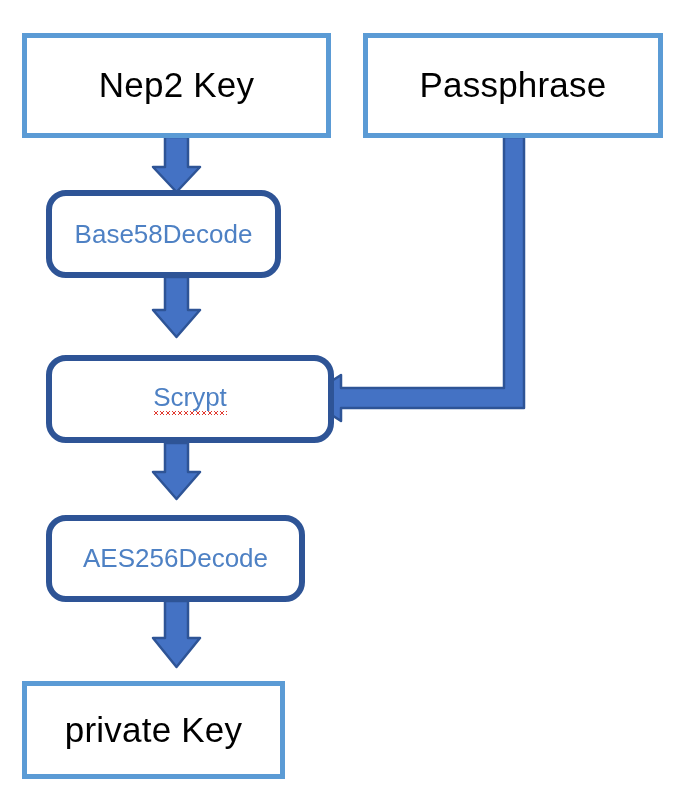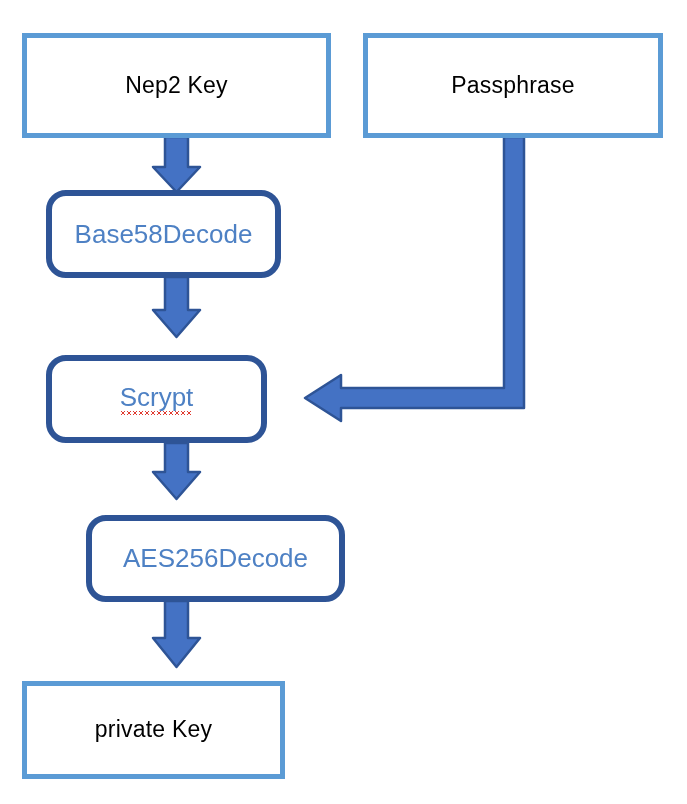--- a/index.html
+++ b/index.html
@@ -33,21 +33,21 @@
     background: #ffffff;
     display: flex;
     align-items: center;
     justify-content: center;
     text-align: center;
     line-height: 1.1;
   }
   .node-io {
     border: 5px solid #5B9BD5;
     color: #000000;
-    font-size: 23px;
+    font-size: 35px;
     font-weight: 400;
     letter-spacing: 0.2px;
   }
   .node-proc {
     border: 6px solid #2E5496;
     border-radius: 20px;
     color: #4E81C4;
     font-size: 26px;
     font-weight: 400;
   }
@@ -63,22 +63,22 @@
     background-size: 6px 4px;
     background-image:
       linear-gradient(45deg, transparent 45%, #e03a30 45%, #e03a30 55%, transparent 55%),
       linear-gradient(-45deg, transparent 45%, #e03a30 45%, #e03a30 55%, transparent 55%);
     padding-bottom: 4px;
   }
   
   #node-nep2-key      { left: 22px;  top: 33px;  width: 309px; height: 105px; }
   #node-passphrase    { left: 363px; top: 33px;  width: 300px; height: 105px; }
   #node-base58decode  { left: 46px;  top: 190px; width: 235px; height: 88px;  }
-  #node-scrypt        { left: 46px;  top: 355px; width: 221px; height: 88px; align-items: center;  }
-  #node-aes256decode  { left: 46px;  top: 515px; width: 259px; height: 87px; margin-left: 40px;  }
+  #node-scrypt        { left: 46px;  top: 355px; width: 288px; height: 88px; align-items: center;  }
+  #node-aes256decode  { left: 46px;  top: 515px; width: 259px; height: 87px;  }
   #node-private-key   { left: 22px;  top: 681px; width: 263px; height: 98px;  }
 </style>
 </head>
 <body>
 
 <div id="diagram-canvas">
 
   <svg id="connector-layer" viewBox="0 0 687 804" width="687" height="804" xmlns="http://www.w3.org/2000/svg">
 
     <polygon points="165,137 188,137 188,167 200,167 176.5,192 153,167 165,167" fill="#4472C4" stroke="#2E5496" stroke-width="2.5" stroke-linejoin="round"></polygon>

